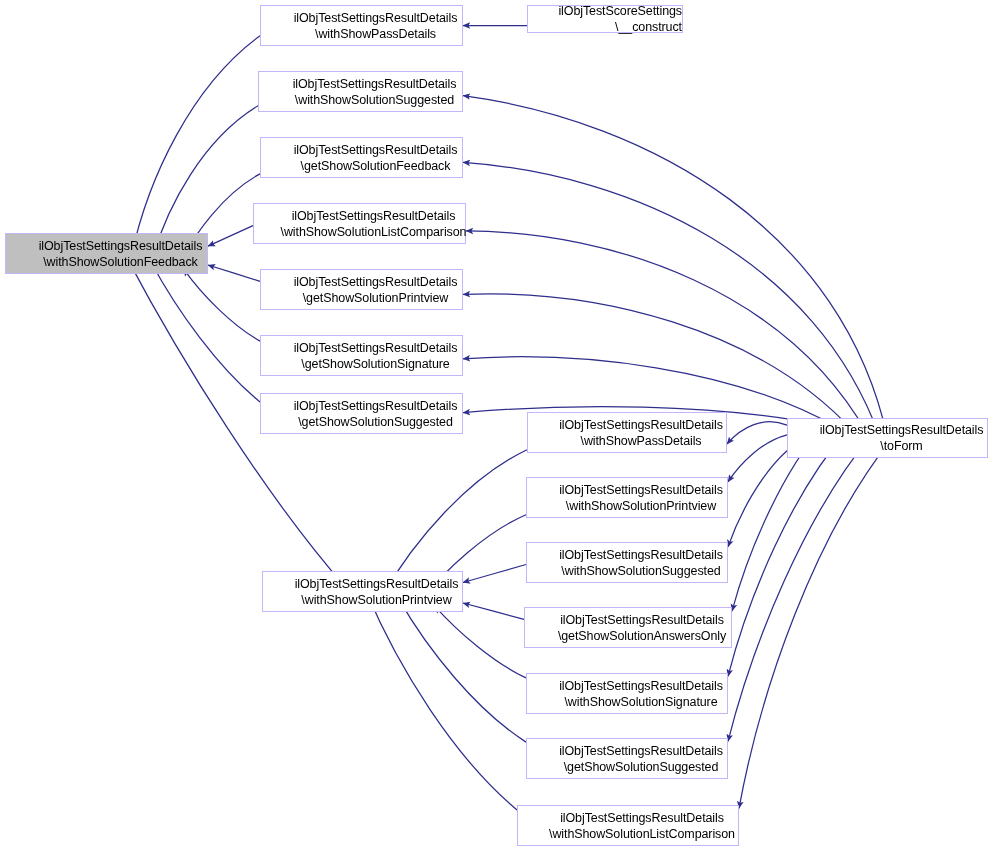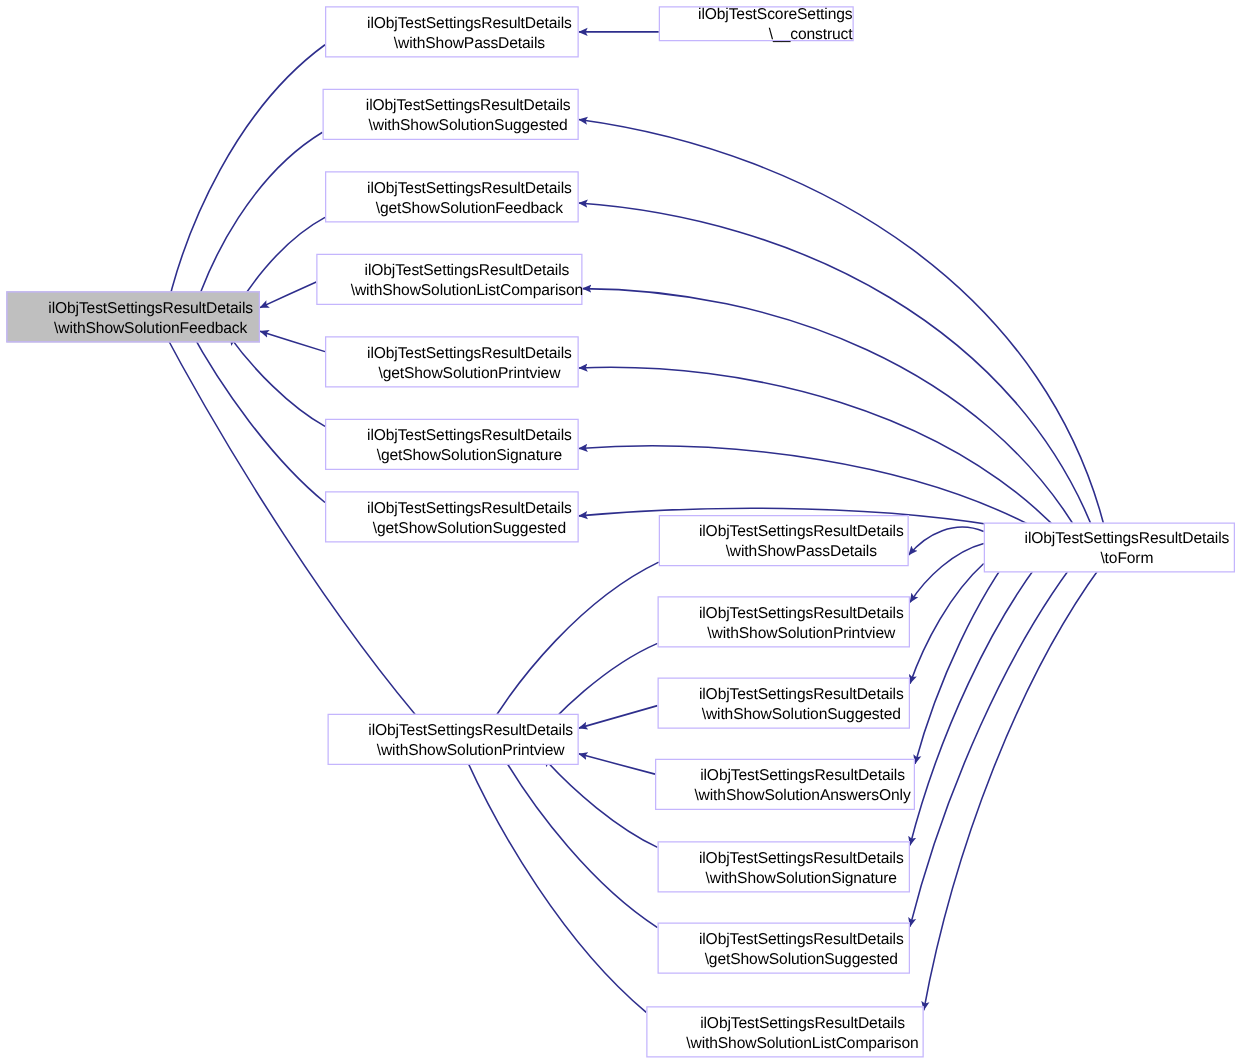--- a/index.html
+++ b/index.html
@@ -137,21 +137,21 @@
       <div class="node" style="left: 526px; top: 477px; width: 202px; height: 41px;">
         <span class="ln">ilObjTestSettingsResultDetails</span>
         <span class="ln">\withShowSolutionPrintview</span>
       </div>
       <div class="node" style="left: 526px; top: 542px; width: 202px; height: 41px;">
         <span class="ln">ilObjTestSettingsResultDetails</span>
         <span class="ln">\withShowSolutionSuggested</span>
       </div>
       <div class="node" style="left: 524px; top: 607px; width: 208px; height: 41px;">
         <span class="ln">ilObjTestSettingsResultDetails</span>
-        <span class="ln">\withShowSolutionAnswersOnly</span>
+        <span class="ln">\getShowSolutionAnswersOnly</span>
       </div>
       <div class="node" style="left: 526px; top: 673px; width: 202px; height: 41px;">
         <span class="ln">ilObjTestSettingsResultDetails</span>
         <span class="ln">\withShowSolutionSignature</span>
       </div>
       <div class="node" style="left: 526px; top: 738px; width: 202px; height: 41px;">
         <span class="ln">ilObjTestSettingsResultDetails</span>
         <span class="ln">\getShowSolutionSuggested</span>
       </div>
       <div class="node" style="left: 517px; top: 805px; width: 222px; height: 41px;">

